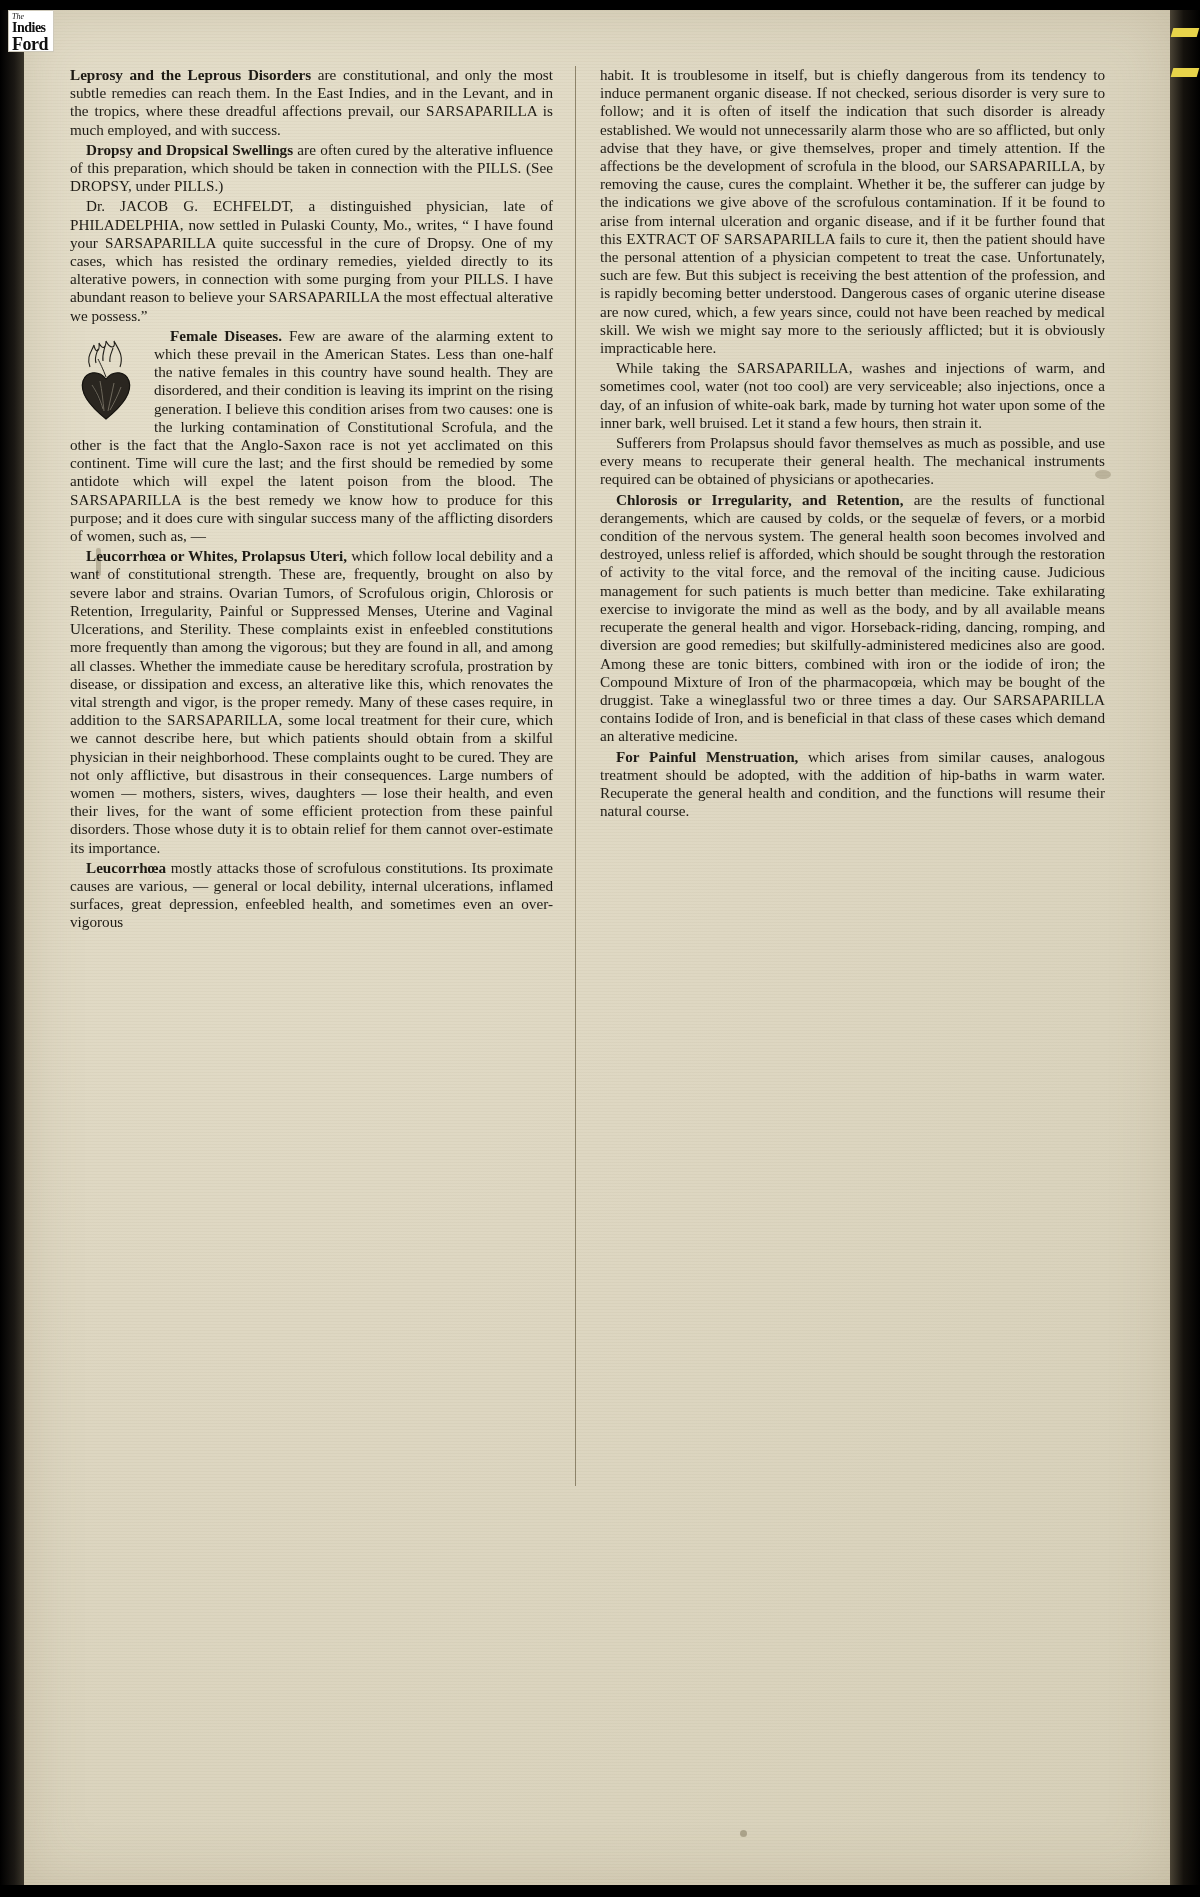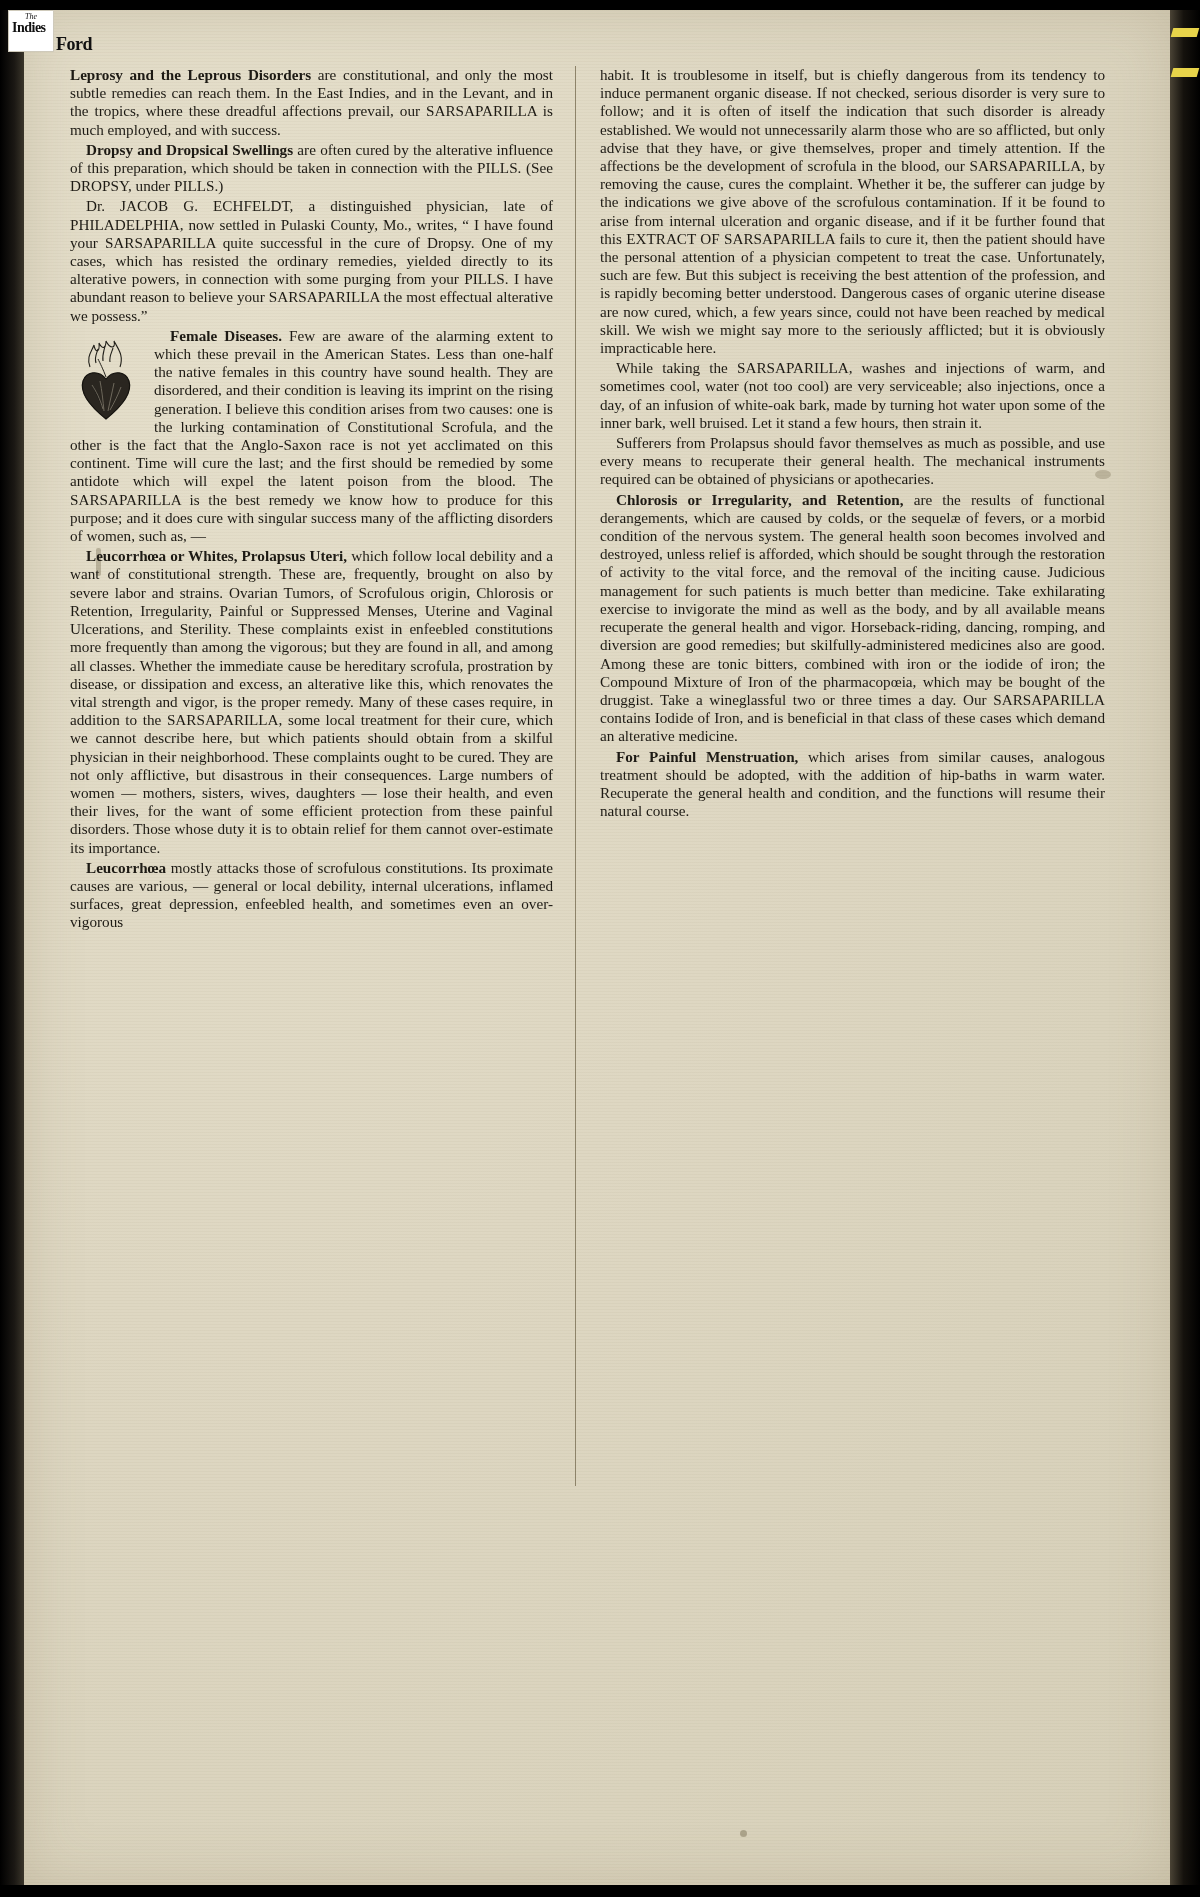--- a/index.html
+++ b/index.html
@@ -70,34 +70,32 @@
     font-family: "Liberation Serif", serif;
     color: #111;
     line-height: 1.0;
     padding: 2px 3px;
     box-sizing: border-box;
   }
   .watermark .wm-the {
     font-size: 8px;
     font-style: italic;
     display: block;
-    text-align: center;
   }
   .watermark .wm-henry {
     font-size: 14px;
     font-weight: bold;
     display: block;
     letter-spacing: -0.5px;
   }
   .watermark .wm-ford {
     font-size: 18px;
     font-weight: bold;
     display: block;
     letter-spacing: -0.5px;
-    margin-left: 44px;
   }
   
   .ruler-mark {
     position: absolute;
     right: 2px;
     width: 26px;
     height: 9px;
     background: #e8d44a;
     transform: skewX(-16deg);
   }

